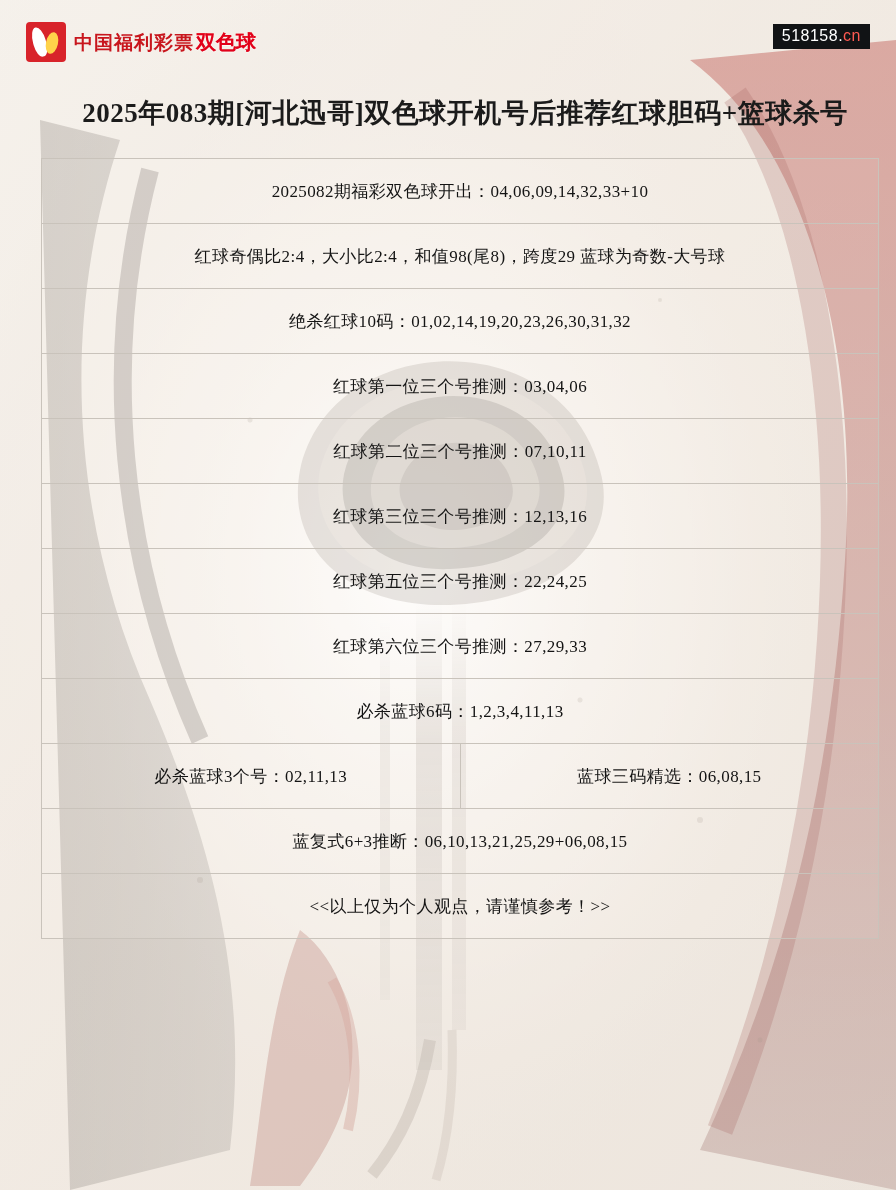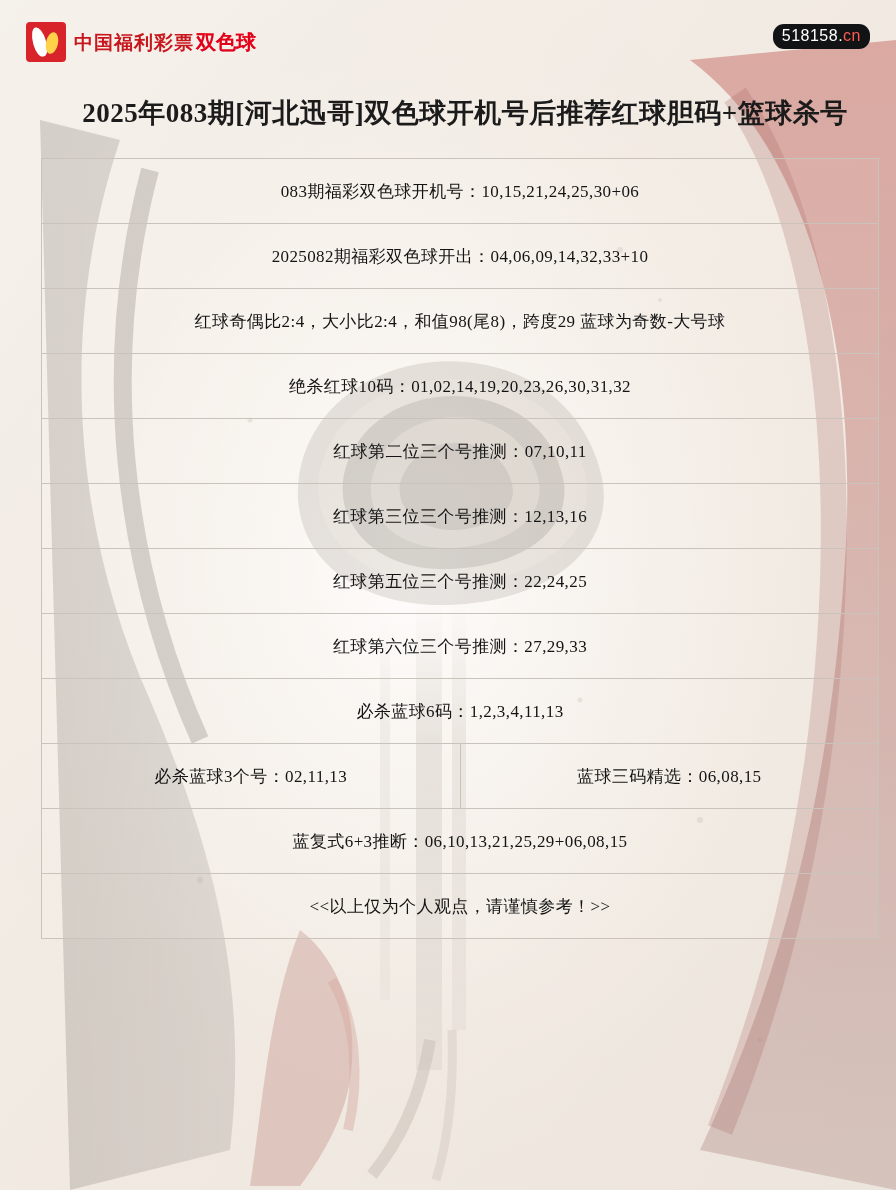--- a/index.html
+++ b/index.html
@@ -90,21 +90,21 @@
     letter-spacing: 0px;
     background: linear-gradient(#ff3b30, #b3000b);
     -webkit-background-clip: text;
     background-clip: text;
     color: #e2001a;
     text-shadow: 0 1px 0 rgba(255,255,255,0.6);
   }
   #site-tag {
     margin-top: 2px;
     background: #111315;
-    border-radius: 11px;
+    border-radius: 0;
     padding: 4px 9px 5px 9px;
     font-family: "Liberation Sans", sans-serif;
     font-size: 16px;
     line-height: 16px;
     letter-spacing: 0.5px;
     white-space: nowrap;
   }
   #site-tag .dom { color: #ffffff; }
   #site-tag .tld { color: #ff5a52; }
 
@@ -235,30 +235,30 @@
       <span class="dom">518158.</span><span class="tld">cn</span>
     </div>
   </div>
 
   <h1 id="title">2025年083期[河北迅哥]双色球开机号后推荐红球胆码+篮球杀号</h1>
 
   <div id="table-wrap">
     <table id="info-table">
       <tbody>
         <tr>
-          <td class="row-open" colspan="2">083期福彩双色球开机号：10,15,21,24,25,30+06</td>
-        </tr>
-        <tr>
           <td class="row-open" colspan="2">2025082期福彩双色球开出：04,06,09,14,32,33+10</td>
         </tr>
         <tr>
           <td colspan="2">红球奇偶比2:4，大小比2:4，和值98(尾8)，跨度29 蓝球为奇数-大号球</td>
         </tr>
         <tr>
           <td colspan="2">绝杀红球10码：01,02,14,19,20,23,26,30,31,32</td>
+        </tr>
+        <tr>
+          <td colspan="2">红球第一位三个号推测：03,04,06</td>
         </tr>
         <tr>
           <td colspan="2">红球第二位三个号推测：07,10,11</td>
         </tr>
         <tr>
           <td colspan="2">红球第三位三个号推测：12,13,16</td>
         </tr>
         <tr>
           <td colspan="2">红球第五位三个号推测：22,24,25</td>
         </tr>

